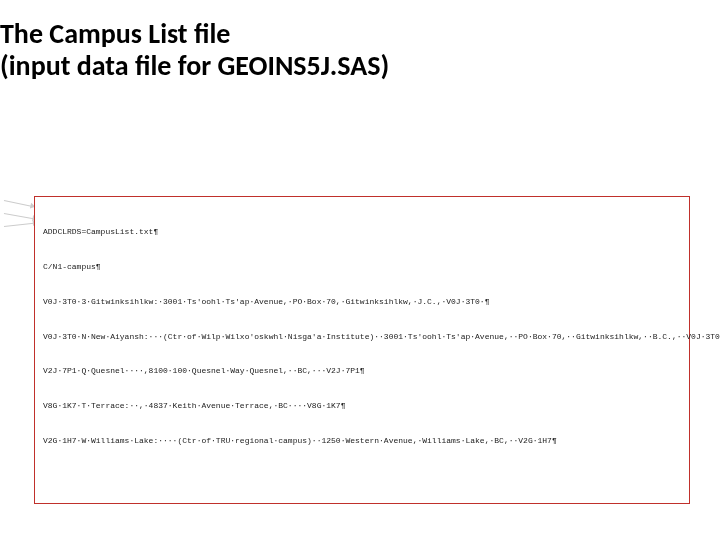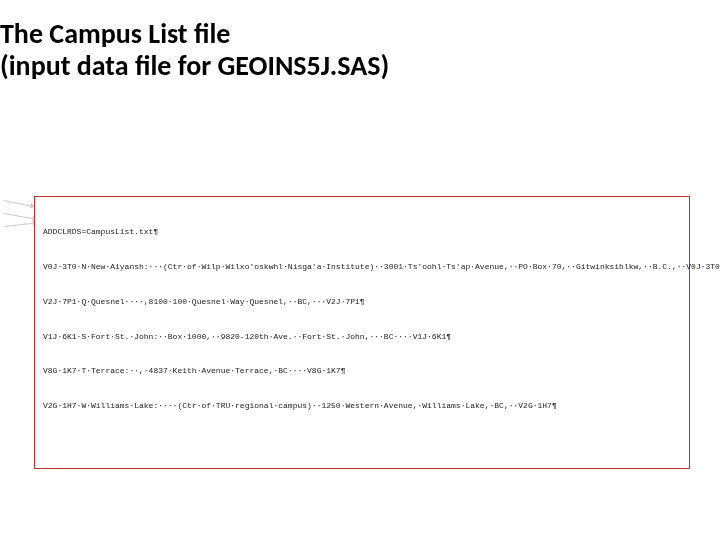--- a/index.html
+++ b/index.html
@@ -28,23 +28,24 @@
   </div>
 
   <div class="arrow a1"></div>
   <div class="arrow a2"></div>
   <div class="arrow a3"></div>
 
   <div class="file-box-wrap">
     <div class="file-box">
       <div class="file-lines">
         <span class="file-line">ADDCLRDS=CampusList.txt¶</span>
+        <span class="file-line">C/N1-campus¶</span>
+        <span class="file-line">V0J·3T0·3·Gitwinksihlkw:·3001·Ts'oohl·Ts'ap·Avenue,·PO·Box·70,·Gitwinksihlkw,·J.C.,·V0J·3T0·¶</span>
         <span class="file-line">V0J·3T0·N·New·Aiyansh:···(Ctr·of·Wilp·Wilxo'oskwhl·Nisga'a·Institute)··3001·Ts'oohl·Ts'ap·Avenue,··PO·Box·70,··Gitwinksihlkw,··B.C.,··V0J·3T0¶</span>
         <span class="file-line">V2J·7P1·Q·Quesnel····,8100·100·Quesnel·Way·Quesnel,··BC,···V2J·7P1¶</span>
-        <span class="file-line">V1J·6K1·S·Fort·St.·John:··Box·1000,··9820-120th·Ave.··Fort·St.·John,···BC····V1J·6K1¶</span>
         <span class="file-line">V8G·1K7·T·Terrace:··,·4837·Keith·Avenue·Terrace,·BC····V8G·1K7¶</span>
         <span class="file-line">V2G·1H7·W·Williams·Lake:····(Ctr·of·TRU·regional·campus)··1250·Western·Avenue,·Williams·Lake,·BC,··V2G·1H7¶</span>
         
         
       </div>
     </div>
   </div>
 
 </div>
 

